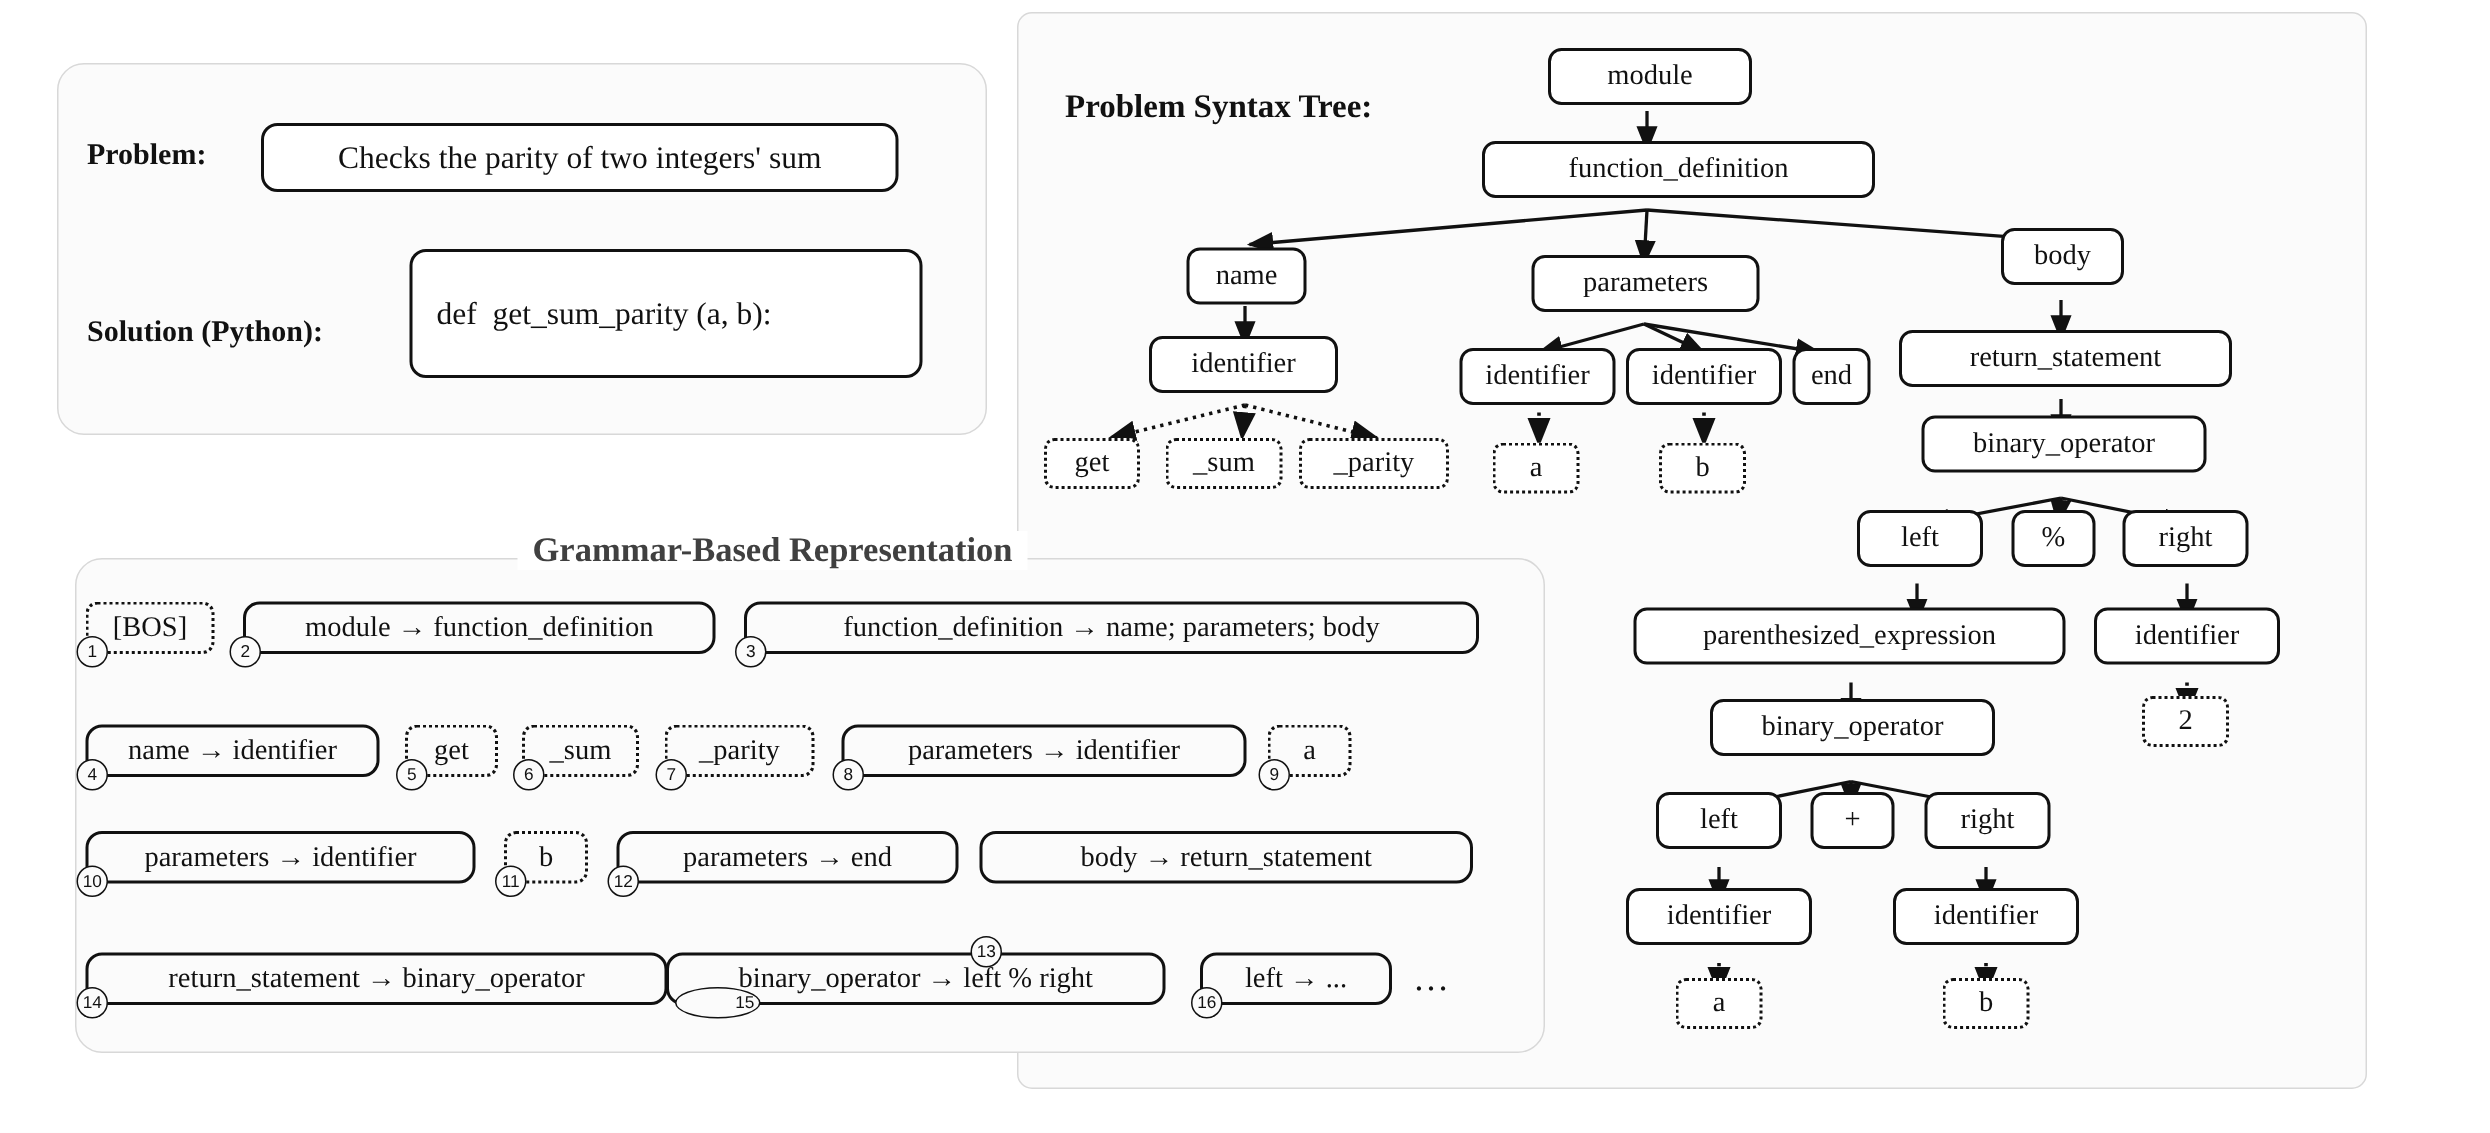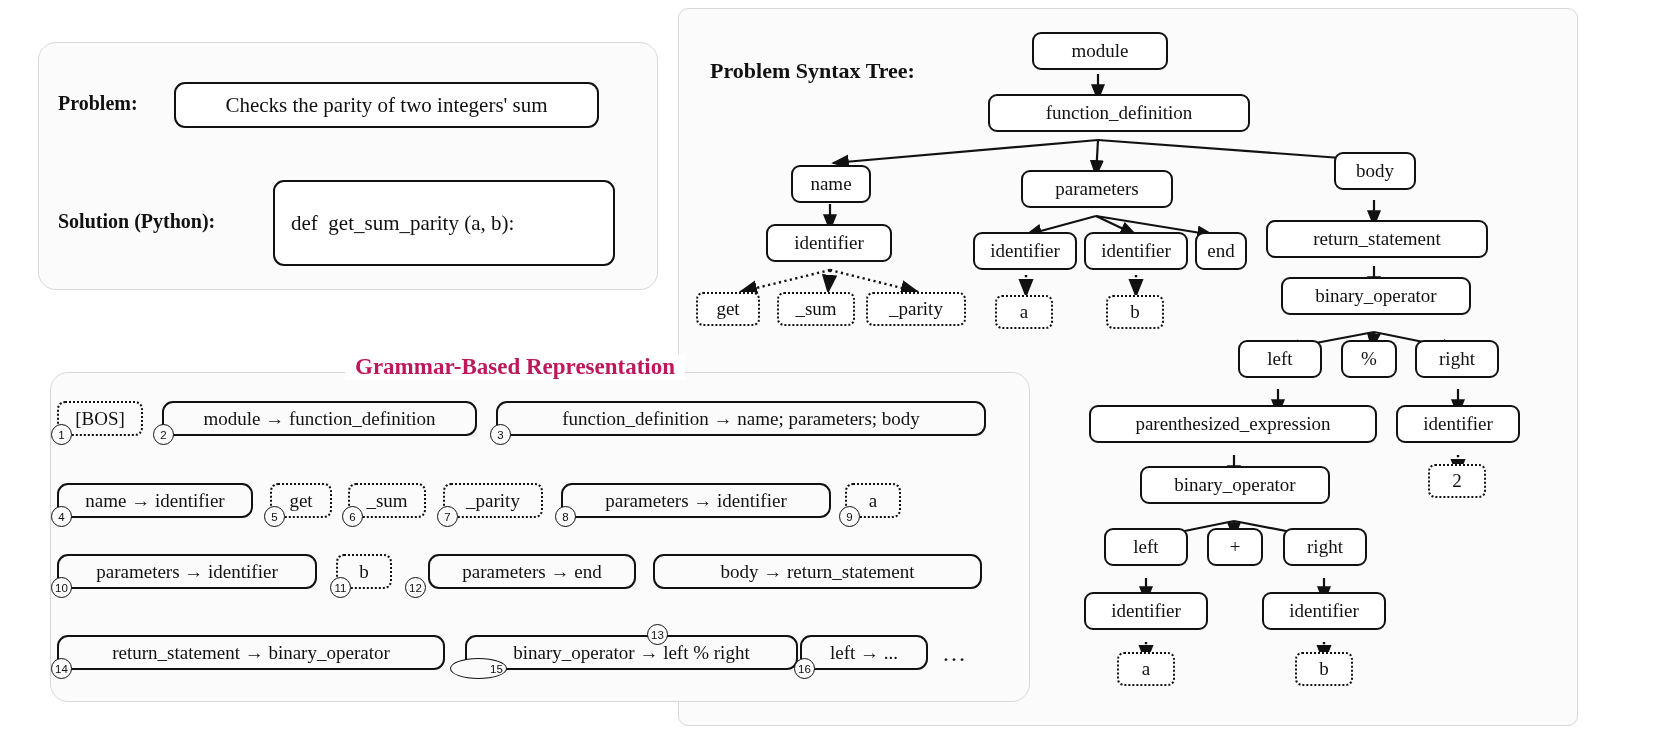--- a/index.html
+++ b/index.html
@@ -23,21 +23,21 @@
     box-sizing: border-box;
   }
   #problem-panel { left: 38px; top: 42px; width: 620px; height: 248px; }
   #ast-panel { left: 678px; top: 8px; width: 900px; height: 718px; border-radius: 10px; }
   #grammar-panel { left: 50px; top: 372px; width: 980px; height: 330px; }
 
   .panel-title {
     position: absolute;
     font-weight: bold;
     font-size: 23px;
-    color: #be185d;
+    color: #404040;
     background: #fbfbfb;
     padding: 0 10px;
     white-space: nowrap;
   }
   #grammar-title { left: 345px; top: 354px; z-index: 5; background:#ffffff; }
   #ast-title {
     left: 700px; top: 58px; font-size: 22px; color: #111;
     background: #fbfbfb; z-index: 5;
   }
 
@@ -58,21 +58,21 @@
     display: flex;
     align-items: center;
     justify-content: center;
     font-size: 21px;
     white-space: nowrap;
   }
   #problem-label { left: 58px; top: 92px; }
   #problem-box { left: 174px; top: 82px; width: 425px; height: 46px; }
   #solution-label { left: 58px; top: 210px; }
   #solution-box {
-    left: 273px; top: 180px; width: 342px; height: 86px;
+    left: 273px; top: 166px; width: 342px; height: 86px;
     flex-direction: column; justify-content: center; align-items: stretch;
     padding: 4px 16px;
   }
   #solution-box .code-line { font-size: 21px; white-space: pre; }
   #solution-box .code-line.l1 { text-align: left; }
   #solution-box .code-line.l2 { text-align: center; padding-left: 30px; }
 
   
   .node {
     position: absolute;
@@ -267,24 +267,24 @@
 <div class="idx" style="left:437px; top:506px;">7</div>
 <div class="tok" style="left:561px; top:483px; width:270px;">parameters → identifier</div>
 <div class="idx" style="left:555px; top:506px;">8</div>
 <div class="tok dotted" style="left:845px; top:483px; width:56px;">a</div>
 <div class="idx" style="left:839px; top:506px;">9</div>
 
 <div class="tok" style="left:57px;  top:554px; width:260px;">parameters → identifier</div>
 <div class="idx" style="left:51px;  top:577px;">10</div>
 <div class="tok dotted" style="left:336px; top:554px; width:56px;">b</div>
 <div class="idx" style="left:330px; top:577px;">11</div>
-<div class="tok" style="left:428px; top:554px; width:208px;">parameters → end</div>
+<div class="tok" style="left:411px; top:554px; width:228px;">parameters → end</div>
 <div class="idx" style="left:405px; top:577px;">12</div>
 <div class="tok" style="left:653px; top:554px; width:329px;">body → return_statement</div>
 <div class="idx" style="left:647px; top:577px;margin-top:47px;">13</div>
 
 <div class="tok" style="left:57px;  top:635px; width:388px;">return_statement → binary_operator</div>
 <div class="idx" style="left:51px;  top:658px;">14</div>
-<div class="tok" style="left:465px; top:635px; width:333px;">binary_operator → left % right</div>
+<div class="tok" style="left:444px; top:635px; width:333px;">binary_operator → left % right</div>
 <div class="idx" style="left:450px; top:658px;padding-left:36px;">15</div>
 <div class="tok" style="left:800px; top:635px; width:128px;">left →  ...</div>
 <div class="idx" style="left:794px; top:658px;">16</div>
 <div class="ellipsis" style="left:942px; top:640px;">…</div>
 
 </body></html>

